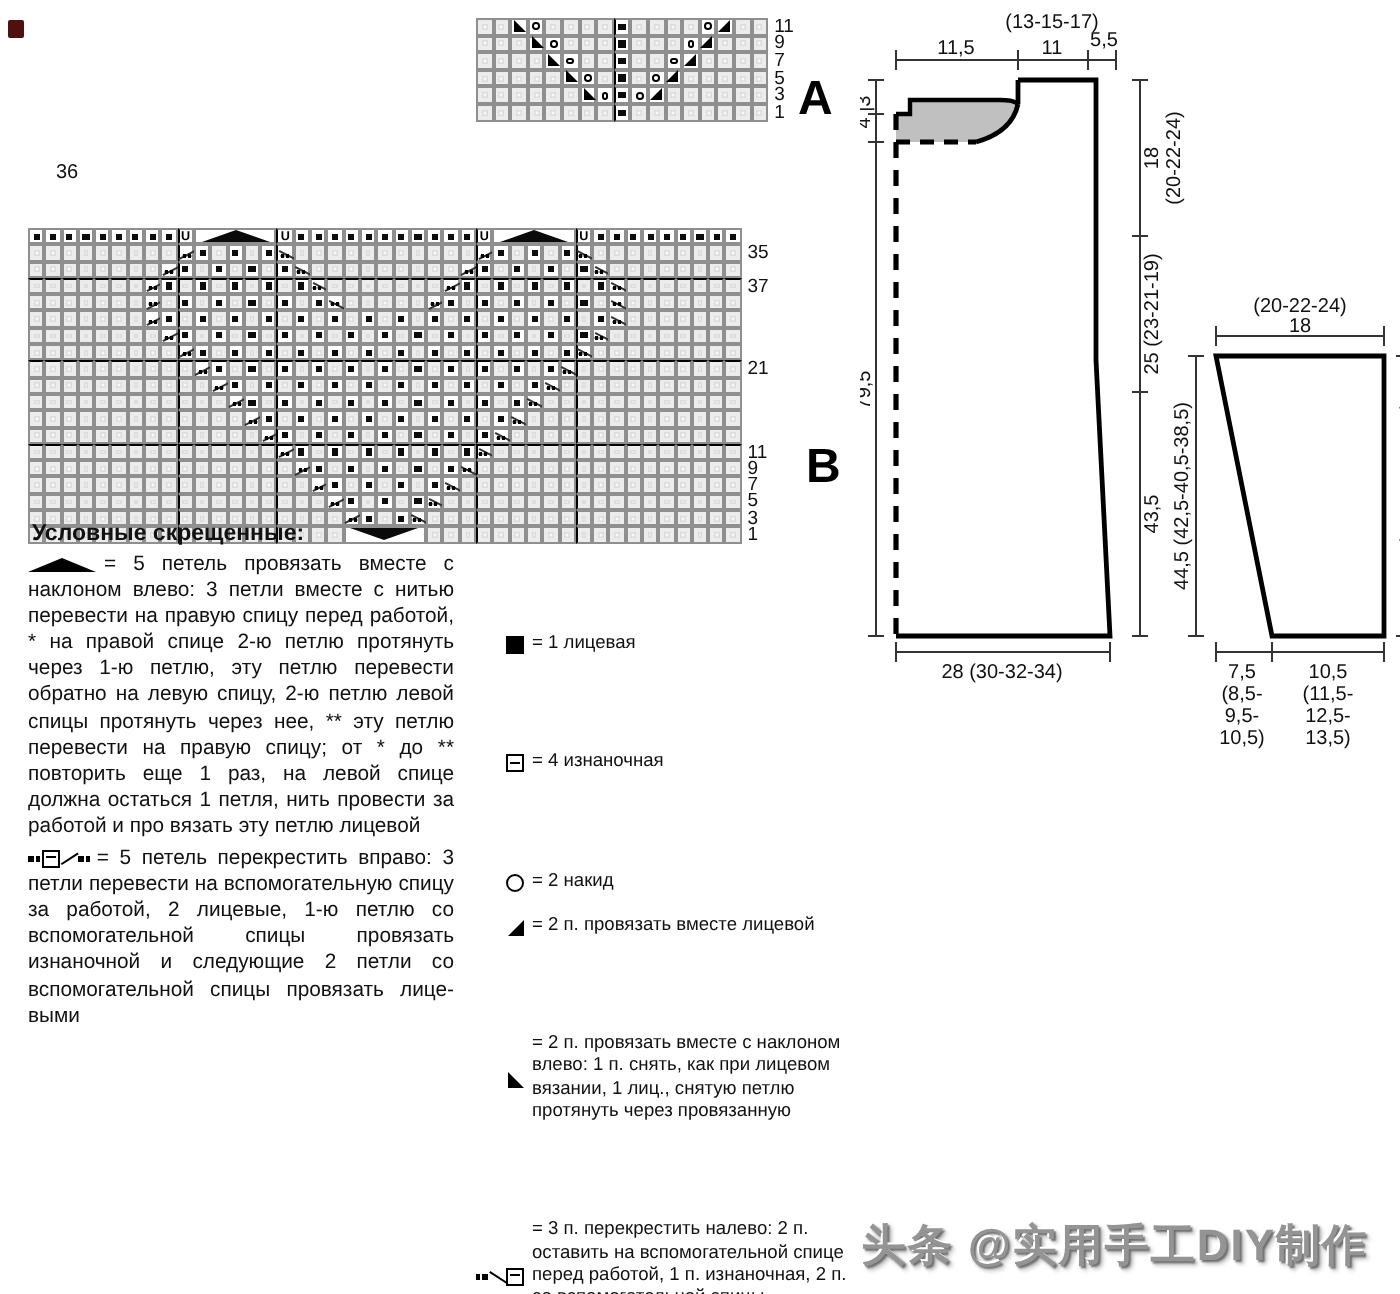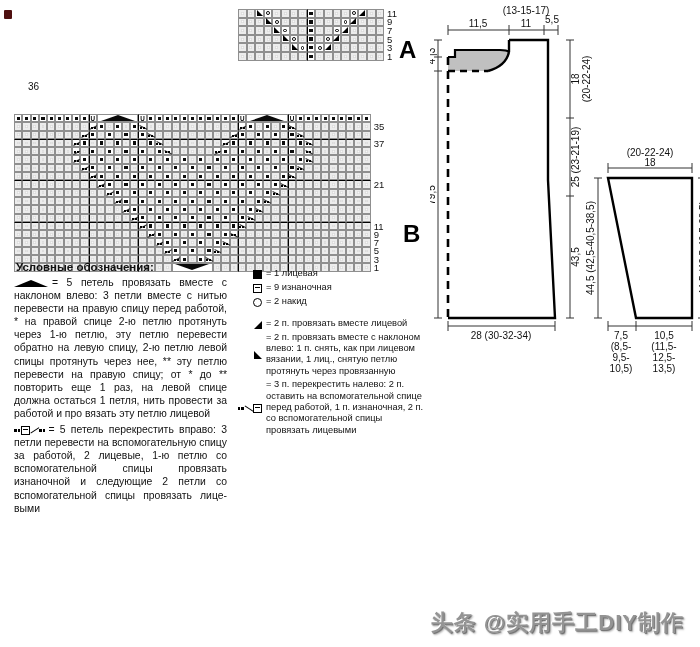--- a/index.html
+++ b/index.html
@@ -41,21 +41,21 @@
   .cell.vl{border-left:1.5px solid #000;}
   .cell.hl{border-top:1.5px solid #000;}
   .rowlab{font-size:9.5px;display:flex;align-items:center;padding-left:3px;color:#111;}
   .chart-letter{position:absolute;font-weight:bold;font-size:24px;color:#000;}
   .corner-num{position:absolute;font-size:10px;color:#111;}
   
   .legend-title{position:absolute;left:16px;top:261px;font-size:11.5px;font-weight:bold;}
   .legend-left{position:absolute;left:14px;top:276px;width:213px;}
   .legend-left p{margin:0 0 3px 0;font-size:10.4px;line-height:13.1px;text-align:justify;}
   .legend-right{position:absolute;left:226px;top:268px;width:202px;}
-  .ritem{display:flex;margin-bottom:2.5px;}
+  .ritem{display:flex;margin-bottom:2.5px;margin-top:48px;}
   .ritem.gap{margin-top:11px;}
   .ricon{flex:none;width:36px;display:flex;justify-content:flex-end;align-items:center;gap:1px;padding:2px 4px 0 0;}
   .rtext{font-size:9.3px;line-height:11.3px;}
   
   .msq{width:7px;height:7px;border:1px solid #000;background:#fff;position:relative;display:inline-block;flex:none;}
   .msq.knitsq{background:#000;}
   .msq.purl::after{content:"";position:absolute;left:1px;right:1px;top:2.2px;height:1.1px;background:#000;}
   .myo{width:7px;height:7px;border:1px solid #000;border-radius:50%;background:#fff;display:inline-block;flex:none;}
   .mdot{width:2.6px;height:2.6px;background:#000;display:inline-block;flex:none;}
   .mslash{width:7px;height:8px;position:relative;display:inline-block;flex:none;}
@@ -1016,21 +1016,21 @@
     <div class="cell empty"></div>
     <div class="cell empty"></div>
     <div class="cell empty"></div>
     <div class="cell empty"></div>
     <div class="cell empty"></div>
     <div class="cell empty"></div>
     <div class="rowlab">1</div>
   </div>
 <div class="chart-letter" style="left:403px;top:220px;">B</div>
 
-<div class="legend-title">Условные обозначения:</div>
+<div class="legend-title">Условные скрещенные:</div>
 
 <div class="legend-left">
   <p><span class="twide-up"></span><span>= 5 петель провязать вместе с наклоном влево: 3 петли вместе с нитью перевести на правую спицу перед работой, * на правой спице 2-ю петлю протянуть через 1-ю петлю, эту петлю перевести обратно на левую спицу, 2-ю петлю левой спицы протянуть через нее, ** эту петлю перевести на правую спицу; от * до ** повторить еще 1 раз, на левой спице должна остаться 1 петля, нить провести за работой и про вязать эту петлю лицевой</span></p>
   <p><span class="sym5">
         <span class="mdot"></span>
         <span class="mdot"></span>
         <span class="msq purl"></span>
         <span class="mslash"></span>
         <span class="mdot"></span>
         <span class="mdot"></span>
@@ -1041,21 +1041,21 @@
   <div class="ritem">
     <span class="ricon">
         <span class="msq knitsq"></span>
       </span>
     <span class="rtext">= 1 лицевая</span>
   </div>
   <div class="ritem">
     <span class="ricon">
         <span class="msq purl"></span>
       </span>
-    <span class="rtext">= 9 изнаночная</span>
+    <span class="rtext">= 4 изнаночная</span>
   </div>
   <div class="ritem">
     <span class="ricon">
         <span class="myo"></span>
       </span>
     <span class="rtext">= 2 накид</span>
   </div>
   <div class="ritem gap">
     <span class="ricon">
         <span class="tk2tog"></span>

